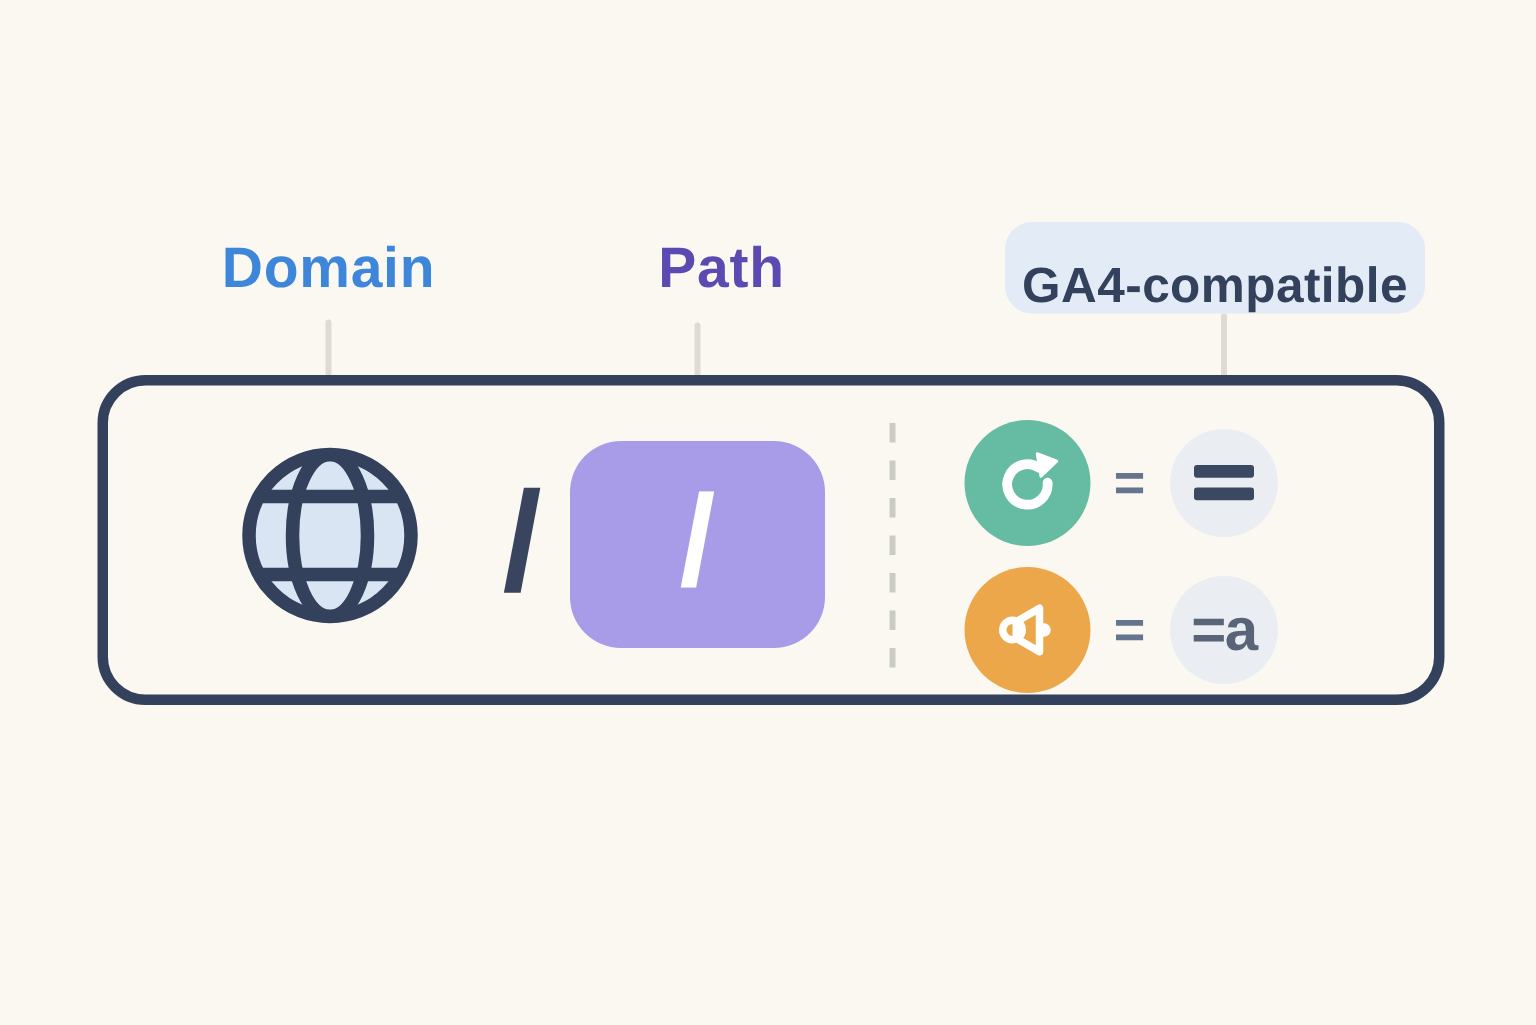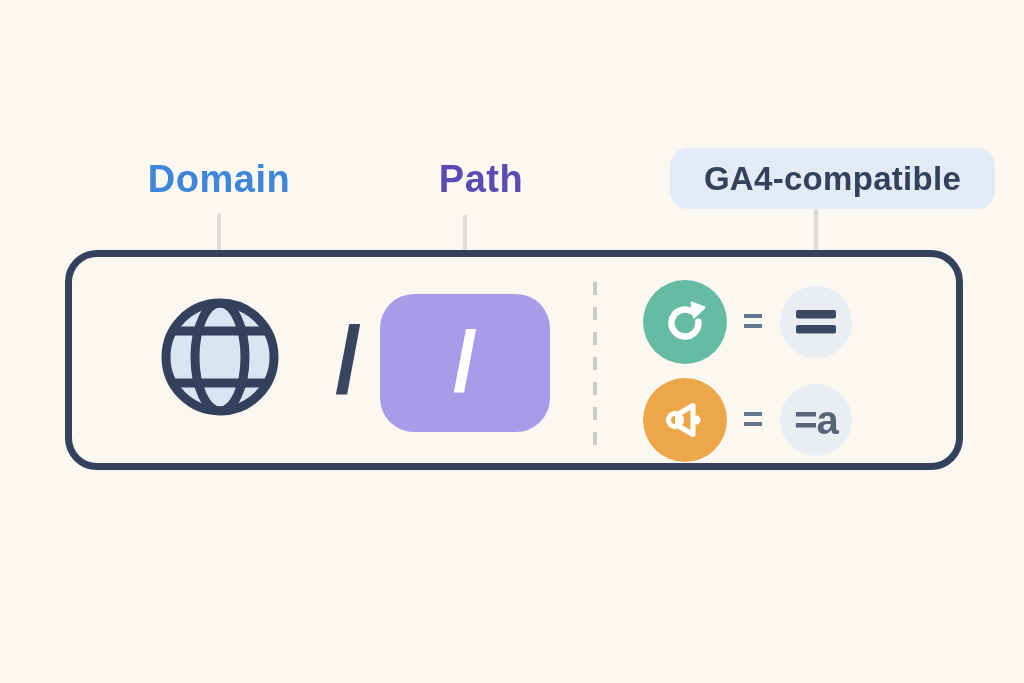--- a/index.html
+++ b/index.html
@@ -9,23 +9,23 @@
     font-family:"Liberation Sans","DejaVu Sans",sans-serif;
   }
   
   .top-label{
     position:absolute;top:160px;transform:translateX(-50%);
     font-size:38px;font-weight:700;letter-spacing:0.5px;line-height:1;
   }
   .label-domain{left:219px;color:#3E86D9;}
   .label-path{left:465px;color:#5B4AB2;margin-left:16px;}
   .ga4-badge{
-    position:absolute;left:670px;top:148px;width:325px;height:61px;
+    position:absolute;left:670px;top:148px;width:280px;height:61px;
     background:#E3EBF6;border-radius:18px;
-    display:flex;align-items:center;justify-content:center;
+    display:flex;align-items:flex-end;justify-content:center;
   }
   .ga4-badge span{
     font-size:33px;font-weight:700;color:#33415C;letter-spacing:0.3px;
   }
   
   .connector{
     position:absolute;width:4px;background:#DCDBD5;border-radius:2px;
   }
   .conn-domain{left:217px;top:213px;height:38px;}
   .conn-path{left:463px;top:215px;height:36px;}

